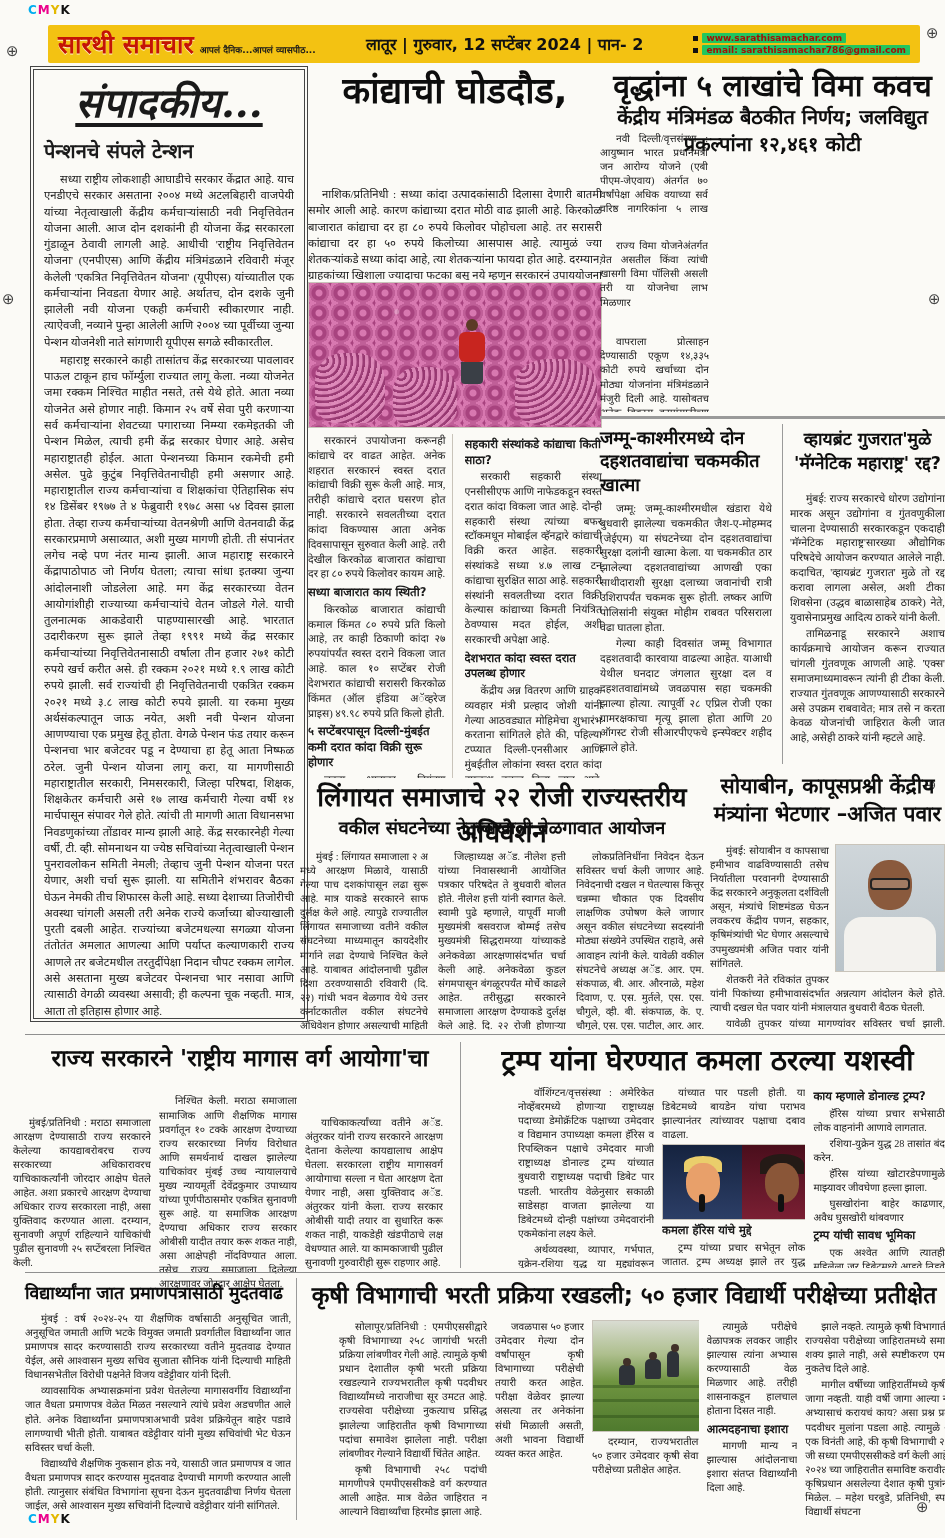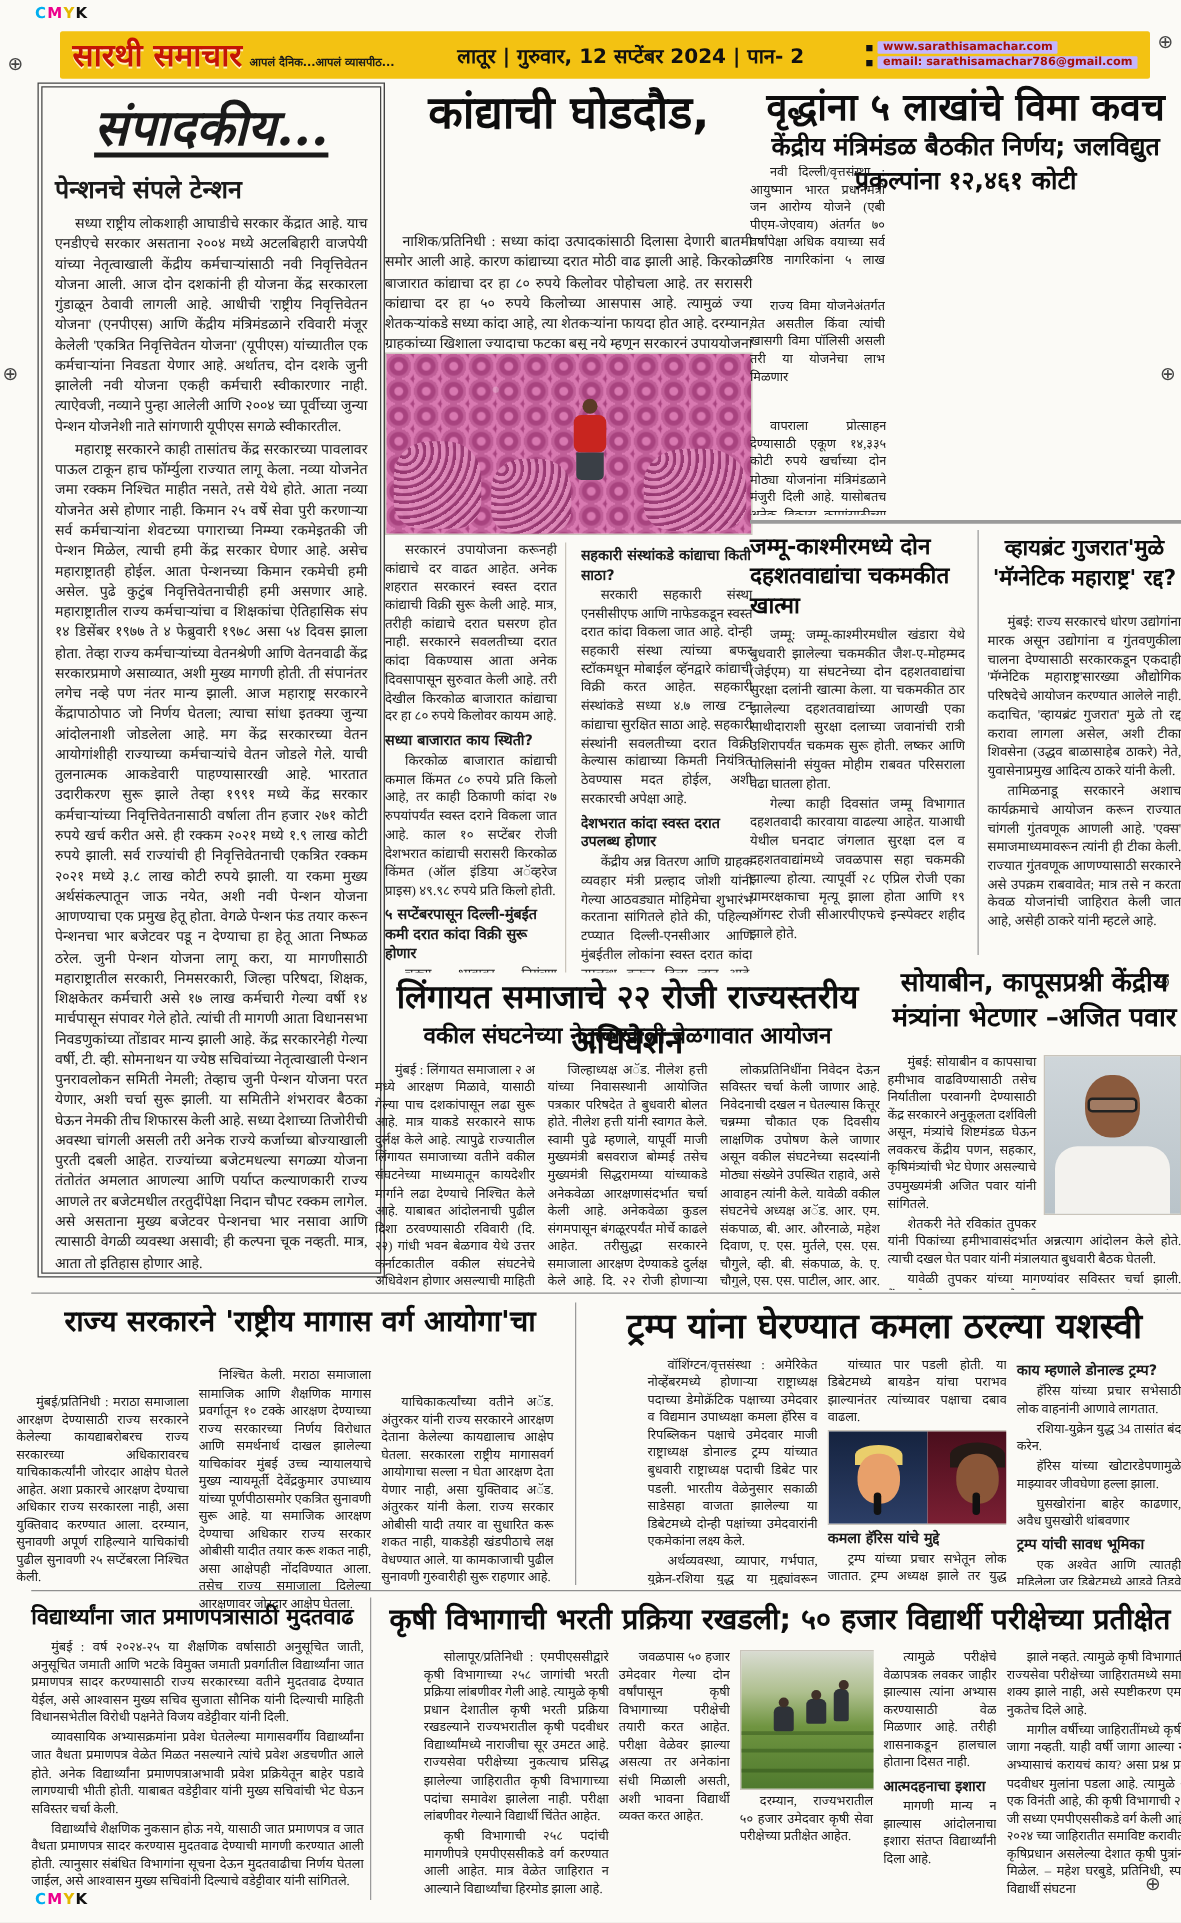--- a/index.html
+++ b/index.html
@@ -13,21 +13,21 @@
   
   .masthead{background:#f3c212;display:flex;align-items:center;justify-content:space-between;
             padding:2px 10px;box-sizing:border-box;border-radius:2px;}
   .mh-left{display:flex;align-items:baseline;gap:6px;text-align:center;}
   .mh-title{color:#c41405;font:900 25px/1 "DejaVu Sans","Liberation Sans",sans-serif;text-shadow:0 1px 0 #fff3c0;}
   .mh-tag{color:#1a1a1a;font:bold 9px "DejaVu Sans",sans-serif;}
   .mh-date{color:#111;font:900 16px "DejaVu Sans",sans-serif;}
   .mh-links{display:flex;flex-direction:column;gap:2px;}
   .mh-link{display:flex;align-items:center;gap:4px;}
   .mh-bullet{width:5px;height:5px;background:#111;display:inline-block;}
-  .mh-pill{background:#c4b5fd;color:#a31208;font:bold 9px "DejaVu Sans",sans-serif;padding:0 4px;border-radius:1px;}
+  .mh-pill{background:#22c55e;color:#a31208;font:bold 9px "DejaVu Sans",sans-serif;padding:0 4px;border-radius:1px;}
   
   .edbox{border:1px solid #444;box-shadow:inset 0 0 0 2px #fbfaf6,inset 0 0 0 3px #444;
          padding:14px 13px;box-sizing:border-box;overflow:hidden;background:#fbfaf6;}
   .ed-label{text-align:center;font:900 italic 40px/1.1 "DejaVu Serif","Liberation Serif",serif;
             text-decoration:underline;text-underline-offset:6px;margin-bottom:14px;}
   .ed-title{font:900 20px/1.2 "DejaVu Sans",sans-serif;margin:0 0 8px 0;}
   .body-txt p{margin:0 0 2px 0;font-size:11.3px;line-height:1.44;text-align:justify;text-indent:16px;}
   .body-txt h4{margin:3px 0 2px 0;font:bold 11.5px/1.35 "DejaVu Sans",sans-serif;text-align:left;}
   .small p{font-size:10.6px;line-height:1.4}
   .tiny p{font-size:10.2px;line-height:1.38}
@@ -179,21 +179,21 @@
         <p>वापराला प्रोत्साहन देण्यासाठी एकूण १४,३३५ कोटी रुपये खर्चाच्या दोन मोठ्या योजनांना मंत्रिमंडळाने मंजुरी दिली आहे. यासोबतच अनेक विकास कामांसाठीच्या निधीत मोठ्या प्रमाणात वाढ केली आहे.</p>
         <h4>मिशन मोसमसाठी २ हजार कोटी</h4>
         <p>पंतप्रधान मोदींच्या अध्यक्षतेखाली झालेल्या केंद्रीय मंत्रिमंडळाच्या बैठकीत हवामानातील गंभीर घटना व हवामान बदलाच्या परिणामांचा अंदाज वर्तविण्यासाठी व प्रतिसाद देण्याची क्षमता वाढण्यासाठी 'मिशन मोसम' या योजनेला मंजुरी देण्यात आली. या योजनेसाठी २००० हजार कोटी रुपये मंजूर करण्यात आले आहेत. या योजनेचा कृषी, आपत्ती व्यवस्थापन, संरक्षण, ऊर्जा, जल संसाधन व पर्यटनासह अनेक क्षेत्रांना लाभ मिळणार आहे.</p>
       </div>
   </div>
   <div class="abs rule-h3" style="left:600px;top:416px;width:345px;"></div>
 
   <h2 class="abs hl" style="left:600px;top:426px;width:172px;font-size:18px;line-height:1.3;">जम्मू-काश्मीरमध्ये दोन दहशतवाद्यांचा चकमकीत खात्मा</h2>
   <div class="abs body-txt small" style="left:600px;top:502px;width:172px;height:266px;overflow:hidden;">
       <p>जम्मू: जम्मू-काश्मीरमधील खंडारा येथे बुधवारी झालेल्या चकमकीत जैश-ए-मोहम्मद (जेईएम) या संघटनेच्या दोन दहशतवाद्यांचा सुरक्षा दलांनी खात्मा केला. या चकमकीत ठार झालेल्या दहशतवाद्यांच्या आणखी एका साथीदाराशी सुरक्षा दलाच्या जवानांची रात्री उशिरापर्यंत चकमक सुरू होती. लष्कर आणि पोलिसांनी संयुक्त मोहीम राबवत परिसराला वेढा घातला होता.</p>
-      <p>गेल्या काही दिवसांत जम्मू विभागात दहशतवादी कारवाया वाढल्या आहेत. याआधी येथील घनदाट जंगलात सुरक्षा दल व दहशतवाद्यांमध्ये जवळपास सहा चकमकी झाल्या होत्या. त्यापूर्वी २८ एप्रिल रोजी एका ग्रामरक्षकाचा मृत्यू झाला होता आणि १९ ऑगस्ट रोजी सीआरपीएफचे इन्स्पेक्टर शहीद झाले होते.</p>
+      <p>गेल्या काही दिवसांत जम्मू विभागात दहशतवादी कारवाया वाढल्या आहेत. याआधी येथील घनदाट जंगलात सुरक्षा दल व दहशतवाद्यांमध्ये जवळपास सहा चकमकी झाल्या होत्या. त्यापूर्वी २८ एप्रिल रोजी एका ग्रामरक्षकाचा मृत्यू झाला होता आणि 20 ऑगस्ट रोजी सीआरपीएफचे इन्स्पेक्टर शहीद झाले होते.</p>
     </div>
   <div class="abs rule-v" style="left:782px;top:424px;height:340px;"></div>
 
   <h2 class="abs hl center" style="left:790px;top:428px;width:155px;font-size:17.5px;line-height:1.35;"><span>व्हायब्रंट गुजरात'मुळे</span><br><span>'मॅग्नेटिक महाराष्ट्र' रद्द?</span></h2>
   <div class="abs body-txt small" style="left:790px;top:492px;width:155px;height:274px;overflow:hidden;">
       <p>मुंबई: राज्य सरकारचे धोरण उद्योगांना मारक असून उद्योगांना व गुंतवणुकीला चालना देण्यासाठी सरकारकडून एकदाही 'मॅग्नेटिक महाराष्ट्र'सारख्या औद्योगिक परिषदेचे आयोजन करण्यात आलेले नाही. कदाचित, 'व्हायब्रंट गुजरात' मुळे तो रद्द करावा लागला असेल, अशी टीका शिवसेना (उद्धव बाळासाहेब ठाकरे) नेते, युवासेनाप्रमुख आदित्य ठाकरे यांनी केली.</p>
       <p>तामिळनाडू सरकारने अशाच कार्यक्रमाचे आयोजन करून राज्यात चांगली गुंतवणूक आणली आहे. 'एक्स' समाजमाध्यमावरून त्यांनी ही टीका केली. राज्यात गुंतवणूक आणण्यासाठी सरकारने असे उपक्रम राबवावेत; मात्र तसे न करता केवळ योजनांची जाहिरात केली जात आहे, असेही ठाकरे यांनी म्हटले आहे.</p>
     </div>
 
   <h1 class="abs hl center" style="left:300px;top:778px;width:404px;font-size:26px;">लिंगायत समाजाचे २२ रोजी राज्यस्तरीय अधिवेशन</h1>
@@ -264,21 +264,21 @@
       </div>
       <div class="body-txt tiny">
           <h4>कमला हॅरिस यांचे मुद्दे</h4>
           <p>ट्रम्प यांच्या प्रचार सभेतून लोक जातात. ट्रम्प अध्यक्ष झाले तर युद्ध भडकेल.</p>
           <p>ट्रम्प यांचे मित्र रशियाचे राष्ट्राध्यक्ष व्लादिमीर पुतीन युरोपवर कब्जा करतील.</p>
         </div>
     </div>
     <div class="col body-txt tiny" style="width:147px;">
         <h4>काय म्हणाले डोनाल्ड ट्रम्प?</h4>
         <p>हॅरिस यांच्या प्रचार सभेसाठी लोक वाहनांनी आणावे लागतात.</p>
-        <p>रशिया-युक्रेन युद्ध 34 तासांत बंद करेन.</p>
+        <p>रशिया-युक्रेन युद्ध 28 तासांत बंद करेन.</p>
         <p>हॅरिस यांच्या खोटारडेपणामुळे माझ्यावर जीवघेणा हल्ला झाला.</p>
         <p>घुसखोरांना बाहेर काढणार, अवैध घुसखोरी थांबवणार</p>
         <h4>ट्रम्प यांची सावध भूमिका</h4>
         <p>एक अश्वेत आणि त्यातही महिलेला जर डिबेटमध्ये आडवे तिडवे बोलल्यास अमेरिकेतील बहुसंख्य अश्वेत आणि महिला मतदार आपल्या विरोधात जातील या भीतीपोटी ट्रम्प यांनी बोलताना मर्यादा सुटणार नाही, याची खबरदारी घेतल्याचे या चर्चेत दिसून आले.</p>
       </div>
   </div>
 
   <div class="abs rule-h" style="left:25px;top:1272px;width:920px;"></div>
 
   <h2 class="abs hl" style="left:25px;top:1280px;width:266px;font-size:17.5px;white-space:nowrap;">विद्यार्थ्यांना जात प्रमाणपत्रासाठी मुदतवाढ</h2>

